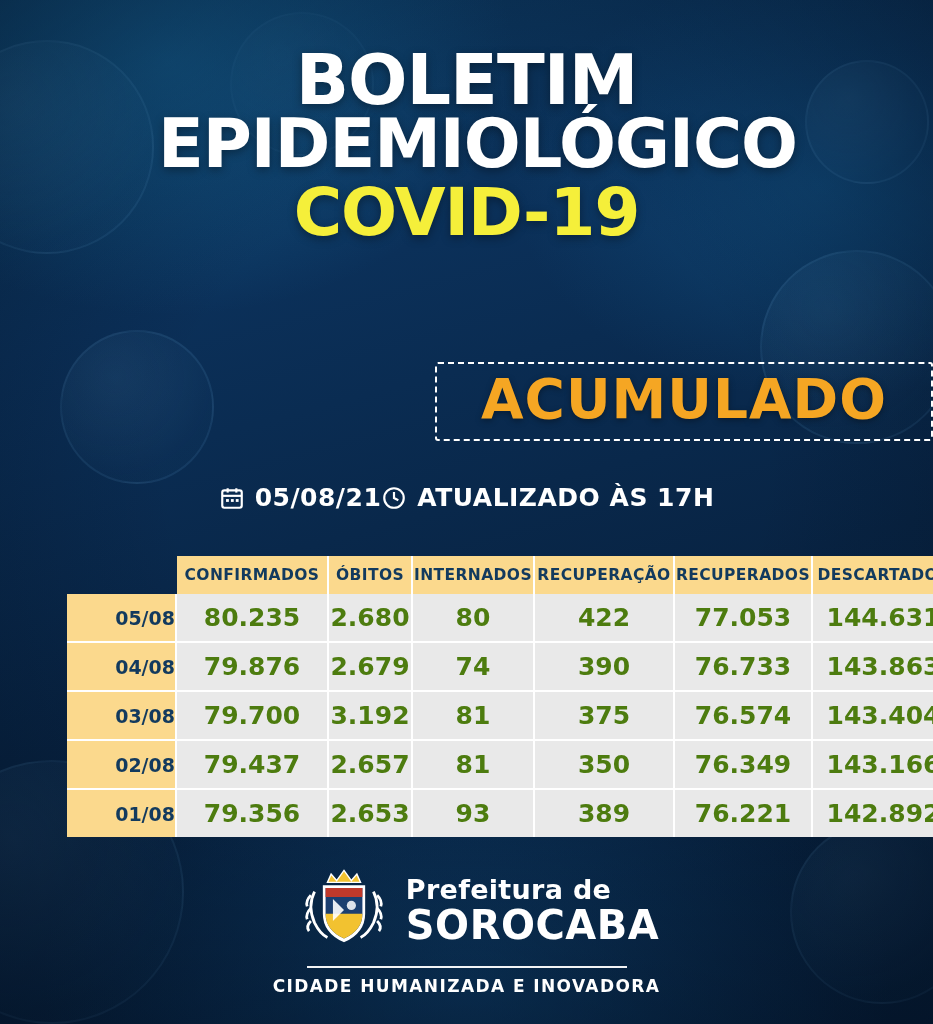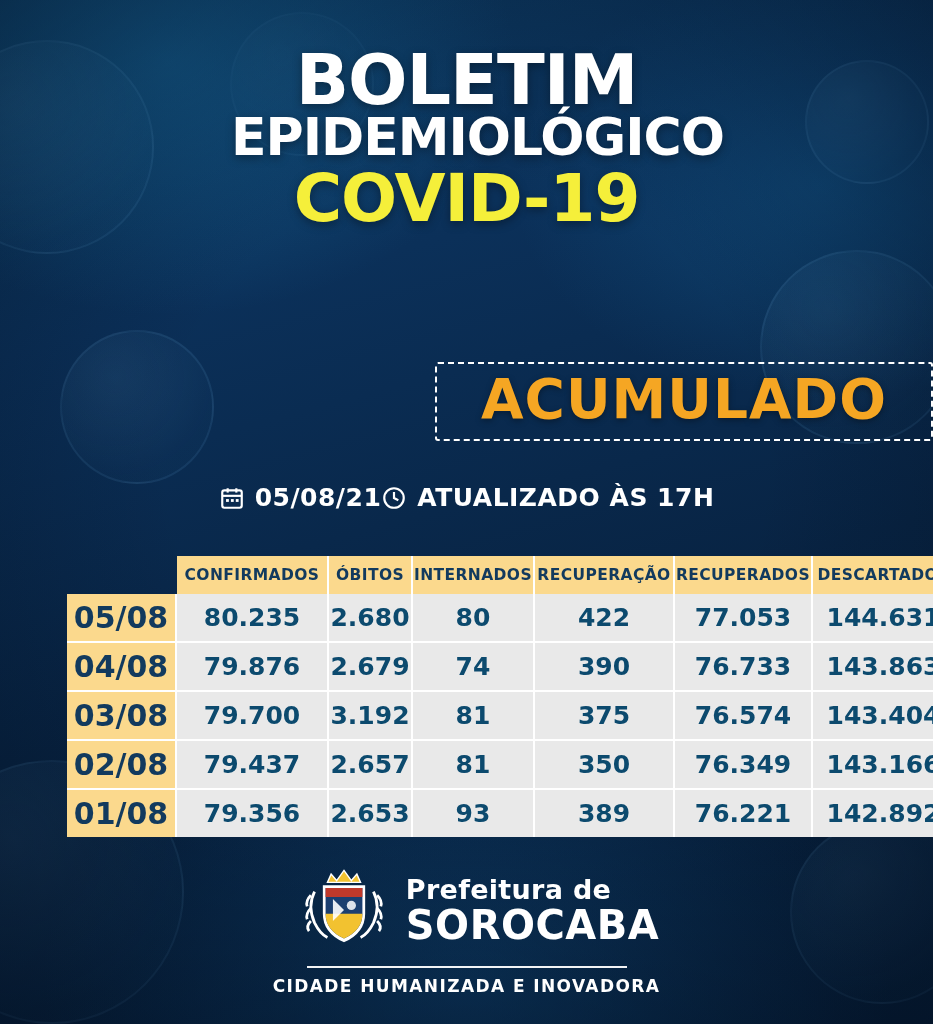--- a/index.html
+++ b/index.html
@@ -57,21 +57,21 @@
     z-index: 3;
   }
   .title-line {
     color: #ffffff;
     font-weight: 800;
     letter-spacing: -1px;
     line-height: 0.93;
     text-shadow: 0 3px 10px rgba(0,0,0,0.35);
   }
   .title-l1 { font-size: 70px; }
-  .title-l2 { font-size: 52px; margin-left: 22px; }
+  .title-l2 { font-size: 67px; margin-left: 22px; }
   .title-l3 {
     color: #f5ef3a;
     font-size: 66px;
     font-weight: 800;
     line-height: 1.15;
     letter-spacing: -1px;
     text-shadow: 0 3px 10px rgba(0,0,0,0.35);
   }
 
   
@@ -159,34 +159,35 @@
   }
   thead th.blank {
     background: transparent;
     border-right: none;
   }
   thead th:last-child { border-right: none; }
 
   tbody td {
     height: 47px;
     background: #e9e9e9;
-    color: #0c4a6e;
+    color: #4d7c0f;
     font-size: 25px;
     font-weight: 800;
     border-right: 2px solid #ffffff;
     border-bottom: 2px solid #ffffff;
   }
   tbody td:last-child { border-right: none; }
   tbody tr:last-child td { border-bottom: none; }
 
   tbody td.datecell {
     background: #fbd98d;
     color: #123a5e;
-    font-size: 30px;
+    font-size: 19px;
     border-right: 2px solid #ffffff;
+    text-align: right;
   }
   tbody tr:first-child td.datecell { border-top-left-radius: 0; }
 
   
   .footer {
     position: absolute;
     left: 0; right: 0;
     bottom: 28px;
     z-index: 3;
     text-align: center;

